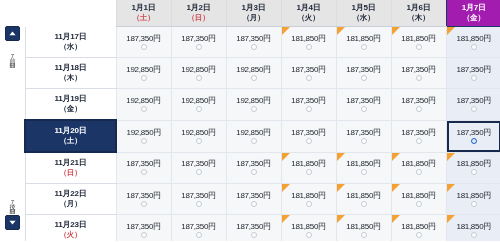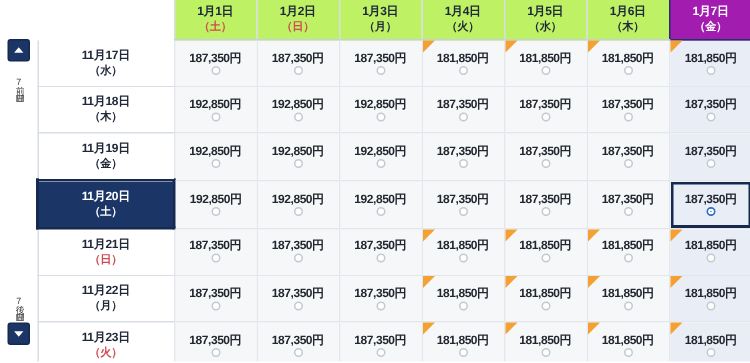--- a/index.html
+++ b/index.html
@@ -81,21 +81,21 @@
     table-layout: fixed;
     width: 476px;
     font-size: 8px;
   }
   table.grid col.rowhead { width: 91px; }
   table.grid col.daycol  { width: 55px; }
 
   thead th {
     height: 26px;
     padding: 0;
-    background: #bef264;
+    background: #e5e5e5;
     border-left: 1px solid #d8dde6;
     border-bottom: 1px solid #c9d0da;
     vertical-align: middle;
     text-align: center;
     font-weight: bold;
     color: #20293a;
     line-height: 10px;
   }
   thead th.corner {
     border-left: none;
@@ -139,21 +139,21 @@
     border: 2px solid #16294f;
   }
   tbody tr.sel-row td.rowhead .dow-sat { color: #ffffff; }
 
   .rh-date { display: block; font-size: 8px; letter-spacing: -0.2px; }
   .rh-dow  { display: block; font-size: 7.5px; letter-spacing: -0.2px; }
 
   .price {
     display: block;
     font-size: 8px;
-    font-weight: bold;
+    font-weight: normal;
     color: #22272f;
     letter-spacing: -0.3px;
     line-height: 9px;
     margin-top: -1px;
   }
   .radio {
     display: block;
     width: 6px;
     height: 6px;
     margin: 1px auto 0;

